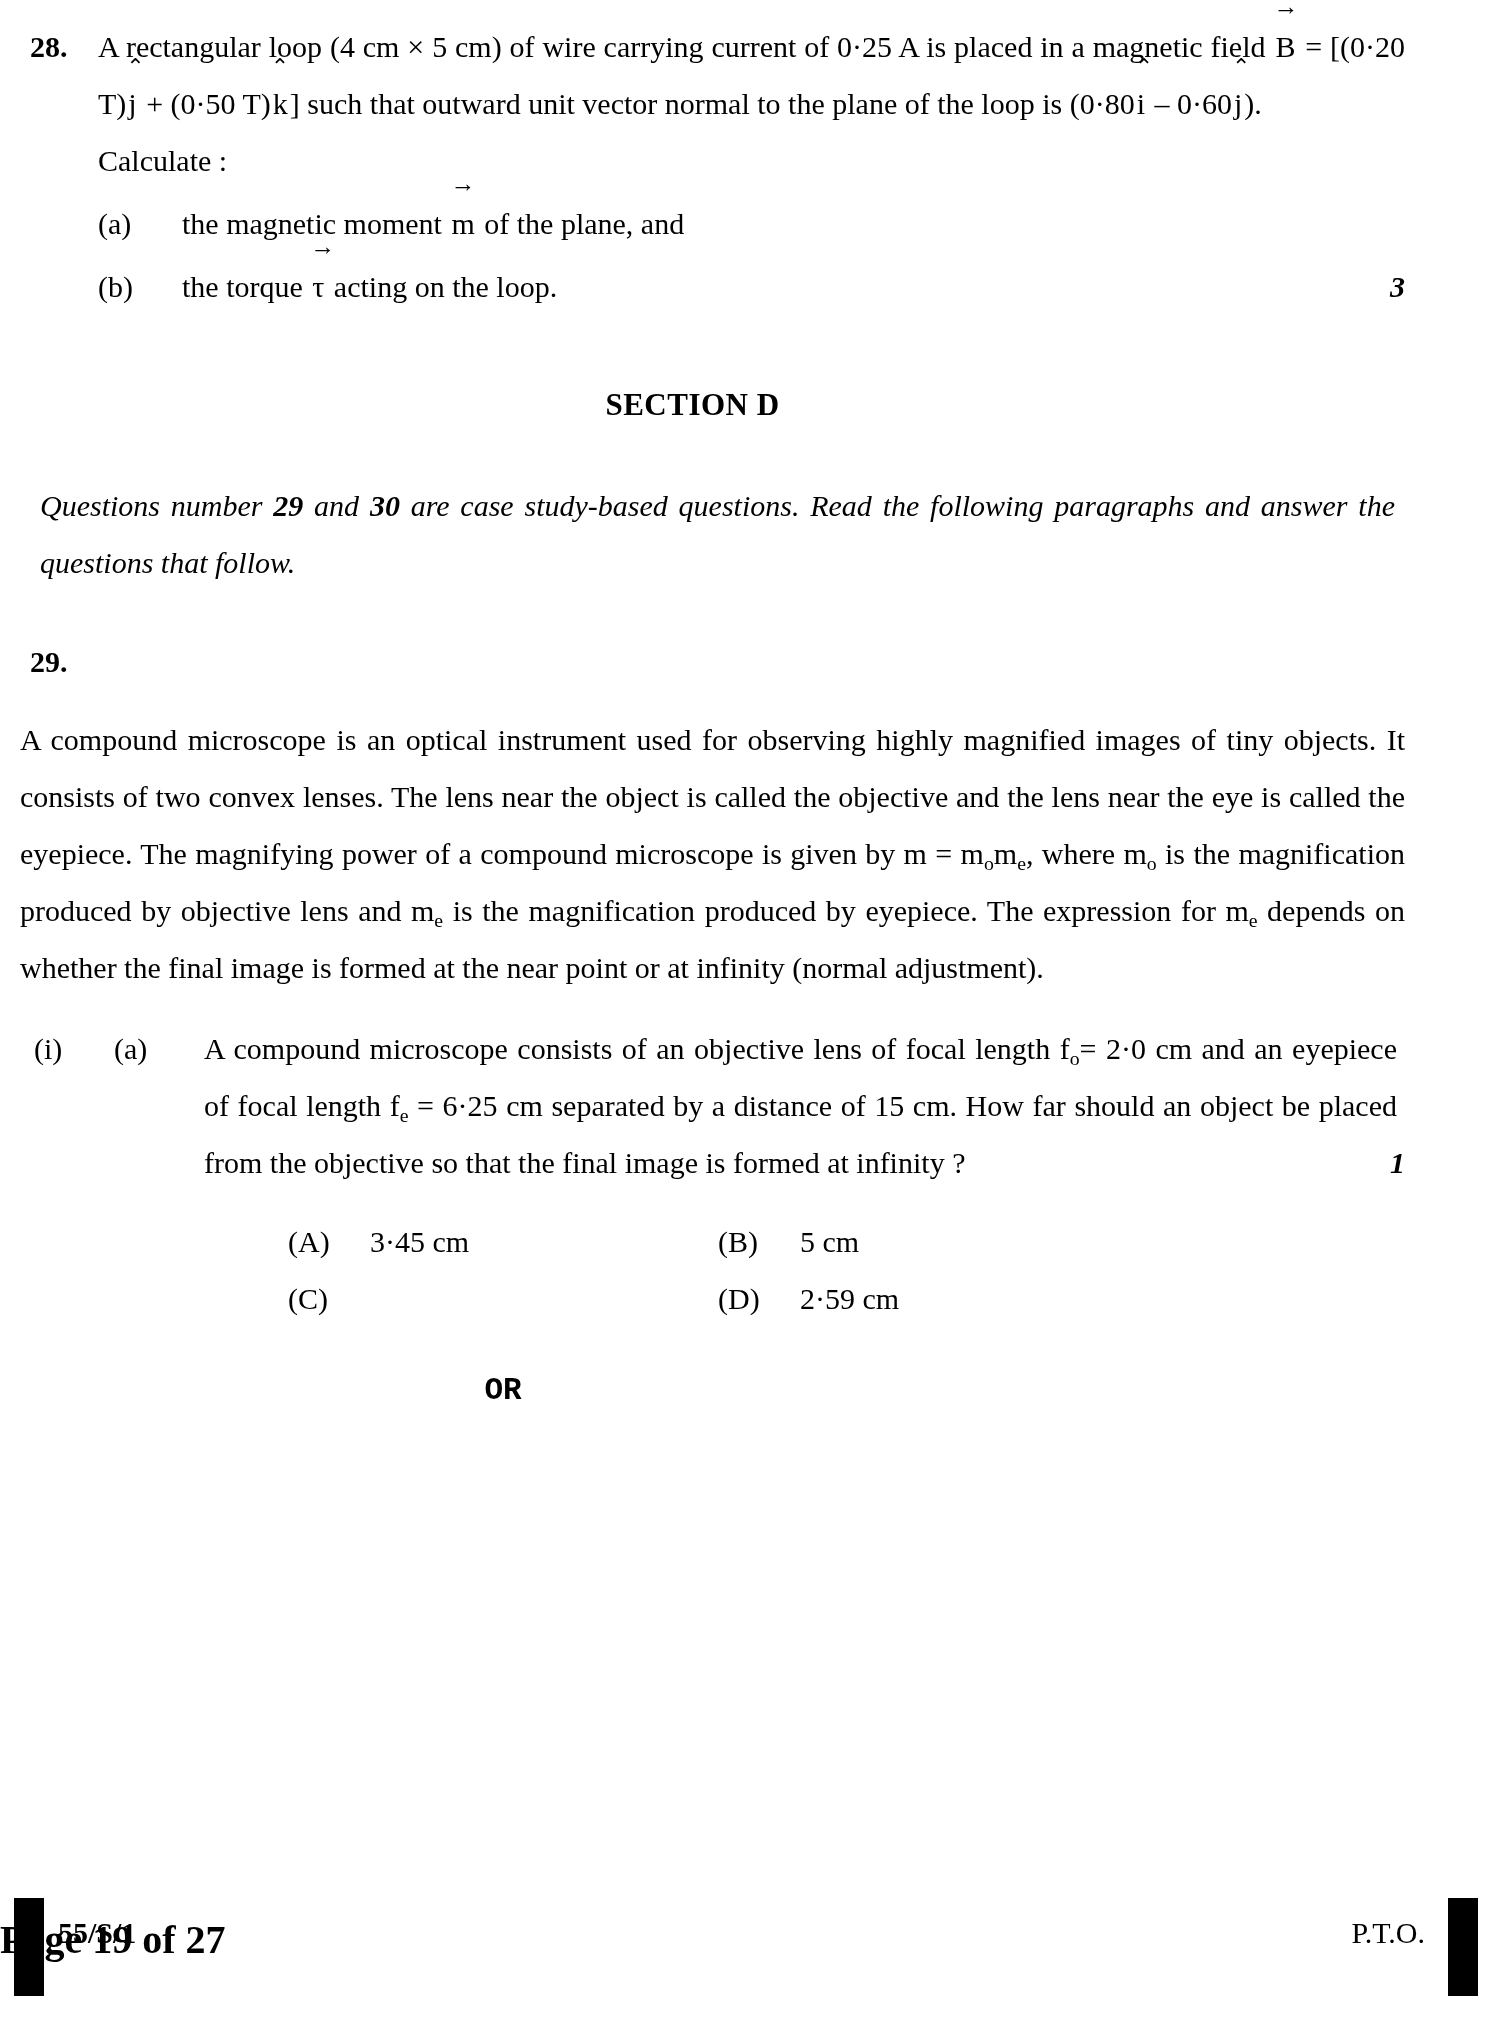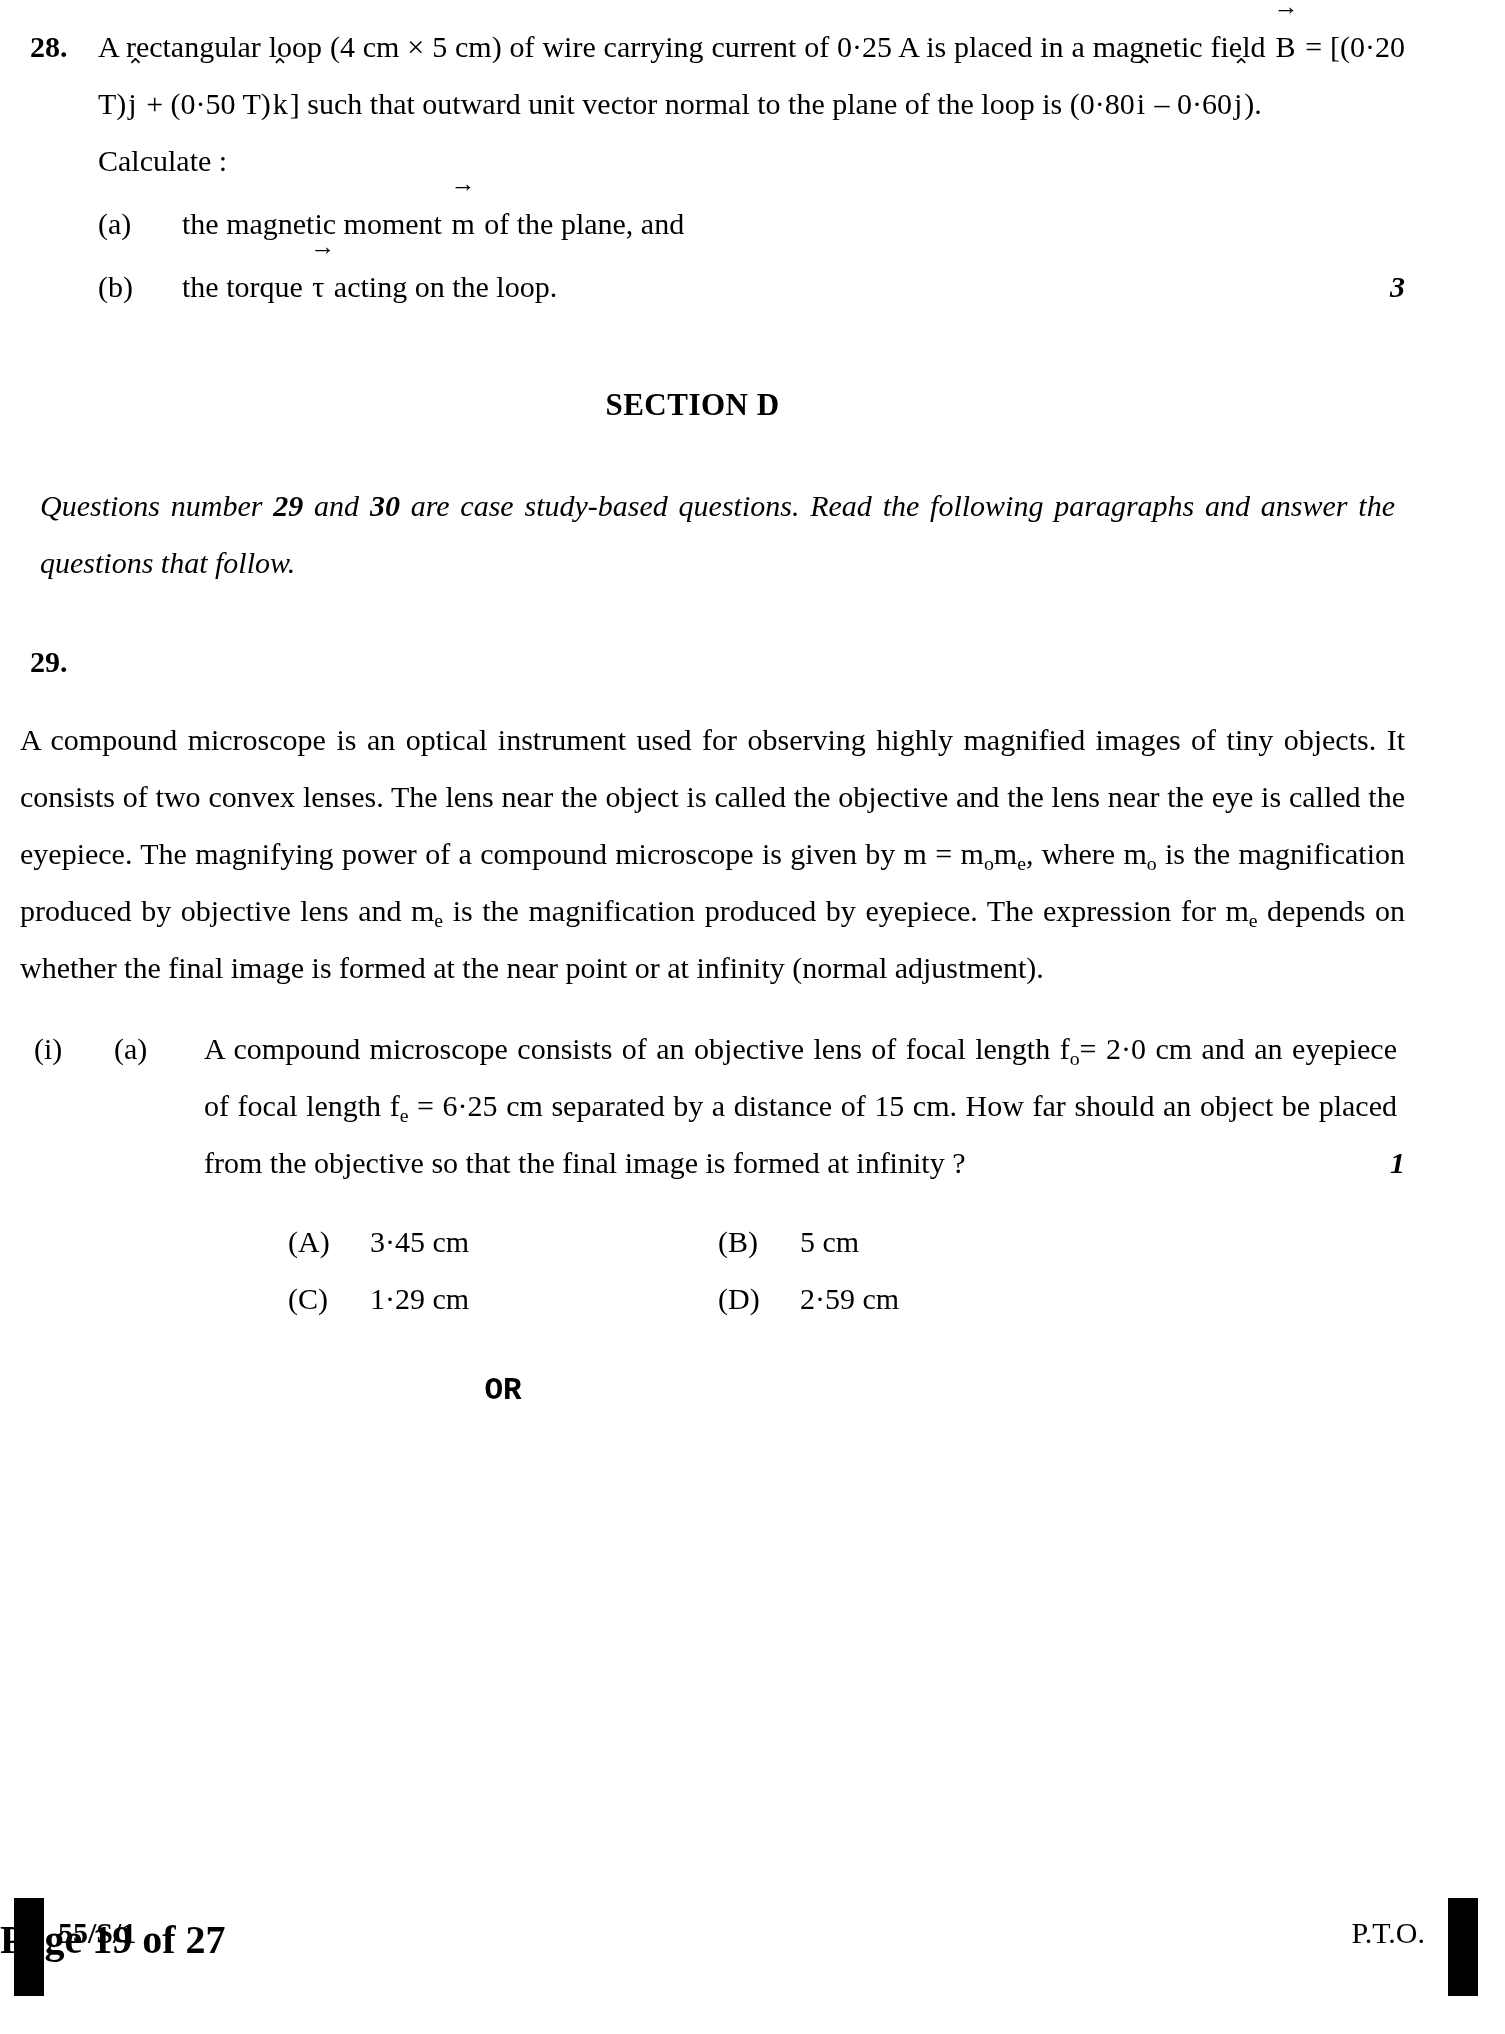--- a/index.html
+++ b/index.html
@@ -303,21 +303,20 @@
           <span class="optval">3·45 cm</span>
         </div>
         <div class="opt right">
           <span class="optkey">(B)</span>
           <span class="optval">5 cm</span>
         </div>
       </div>
       <div class="optrow">
         <div class="opt left">
           <span class="optkey">(C)</span>
-          <span class="optval">1·29 cm</span>
         </div>
         <div class="opt right">
           <span class="optkey">(D)</span>
           <span class="optval">2·59 cm</span>
         </div>
       </div>
     </div>
 
     <div class="or-label">
       <span class="or-inner">OR</span>

